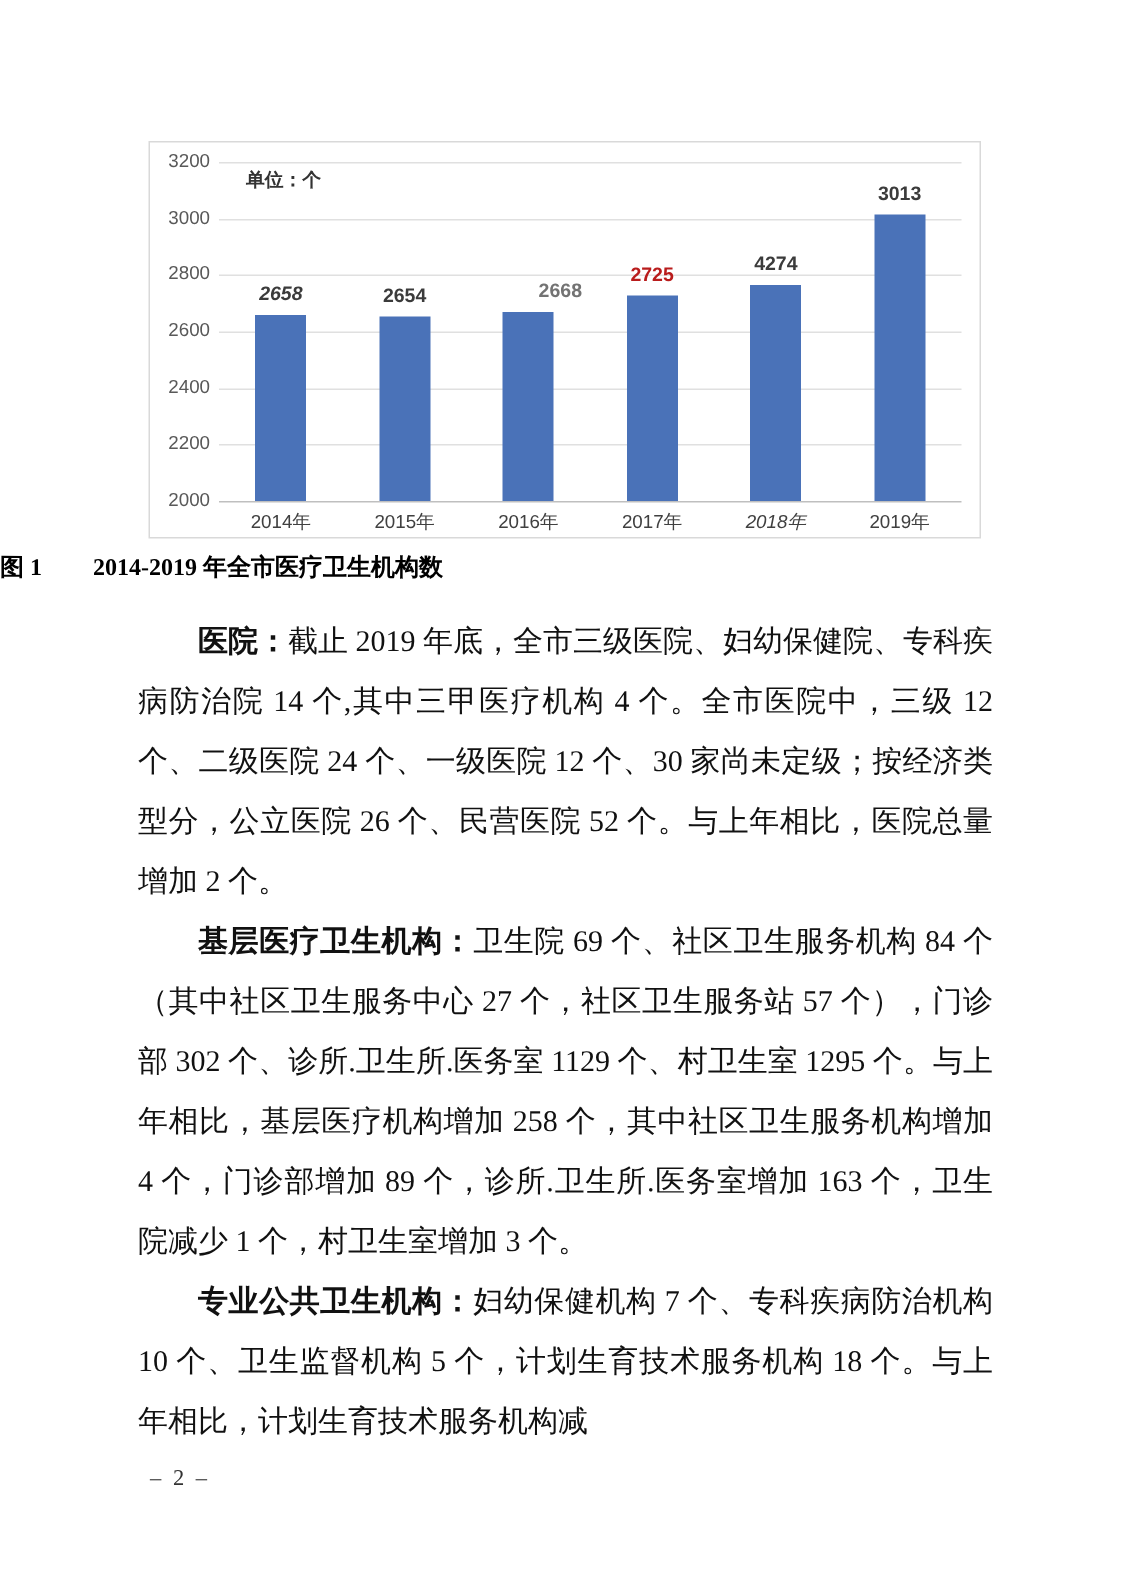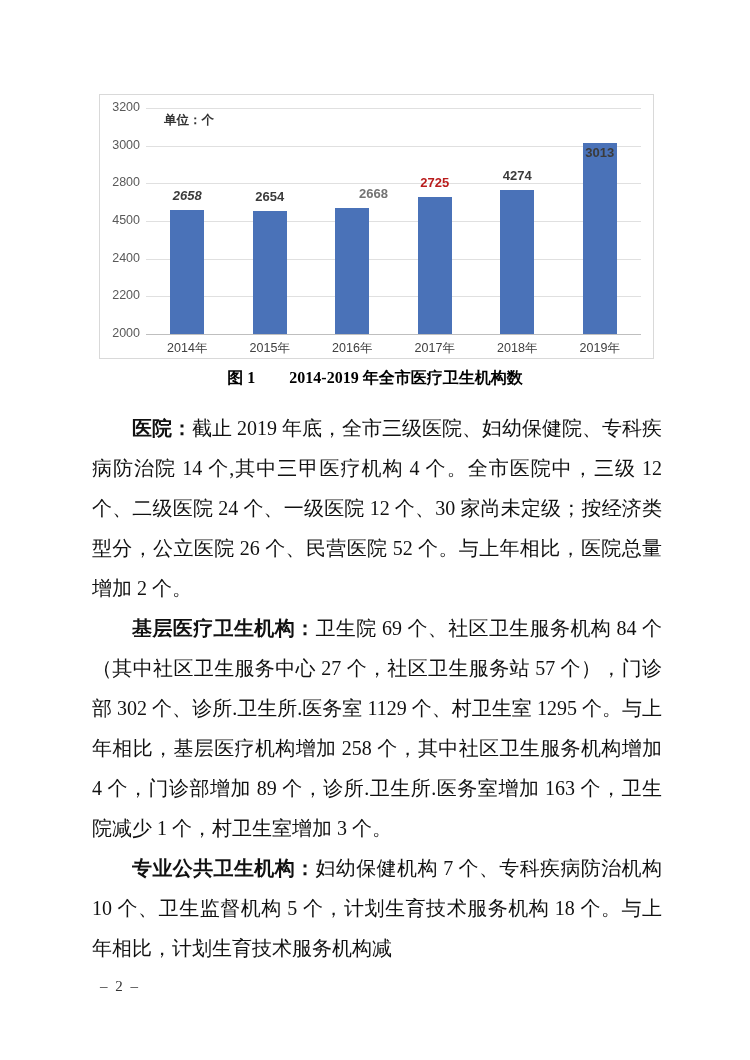--- a/index.html
+++ b/index.html
@@ -80,21 +80,21 @@
     font-size: 12.5px;
     color: #404040;
   }
 
   
   .caption {
     position: absolute;
     left: 0;
     top: 368px;
     width: 750px;
-    text-align: center;
+    text-align: left;
     font-size: 16px;
     font-weight: bold;
     color: #000000;
   }
   .caption-gap { display: inline-block; width: 34px; }
 
   
   .body-text {
     position: absolute;
     left: 92px;
@@ -130,44 +130,44 @@
   <div class="chart-box">
     <div class="unit-label">单位：个</div>
     <div class="plot">
         <div class="gridline" style="top: 0px; background: rgb(224, 224, 224);"></div>
         <div class="ytick" style="left: -44px; top: -8px; color: rgb(89, 89, 89);">3200</div>
         <div class="gridline" style="top: 37.6667px; background: rgb(224, 224, 224);"></div>
         <div class="ytick" style="left: -44px; top: 29.6667px; color: rgb(89, 89, 89);">3000</div>
         <div class="gridline" style="top: 75.3333px; background: rgb(224, 224, 224);"></div>
         <div class="ytick" style="left: -44px; top: 67.3333px; color: rgb(89, 89, 89);">2800</div>
         <div class="gridline" style="top: 113px; background: rgb(224, 224, 224);"></div>
-        <div class="ytick" style="left: -44px; top: 105px; color: rgb(89, 89, 89);">4500</div>
+        <div class="ytick" style="left: -44px; top: 105px; color: rgb(89, 89, 89);">2600</div>
         <div class="gridline" style="top: 150.667px; background: rgb(224, 224, 224);"></div>
         <div class="ytick" style="left: -44px; top: 142.667px; color: rgb(89, 89, 89);">2400</div>
         <div class="gridline" style="top: 188.333px; background: rgb(224, 224, 224);"></div>
         <div class="ytick" style="left: -44px; top: 180.333px; color: rgb(89, 89, 89);">2200</div>
         <div class="axisline" style="top: 226px;"></div>
         <div class="ytick" style="left: -44px; top: 218px; color: rgb(89, 89, 89);">2000</div>
         <div class="bar" style="left: 24.25px; width: 34px; height: 123.923px; background: rgb(74, 114, 184);"></div>
         <div class="bar-value" style="left: 1.25px; top: 80.0767px; color: rgb(59, 59, 59); font-style: italic;">2658</div>
         <div class="xlabel" style="left: -3.75px; top: 232px;">2014年</div>
         <div class="bar" style="left: 106.75px; width: 34px; height: 123.17px; background: rgb(74, 114, 184);"></div>
         <div class="bar-value" style="left: 83.75px; top: 80.83px; color: rgb(59, 59, 59);">2654</div>
         <div class="xlabel" style="left: 78.75px; top: 232px;">2015年</div>
         <div class="bar" style="left: 189.25px; width: 34px; height: 125.807px; background: rgb(74, 114, 184);"></div>
         <div class="bar-value" style="left: 162px; top: 78.1933px; color: #737373; text-align: right;">2668</div>
         <div class="xlabel" style="left: 161.25px; top: 232px;">2016年</div>
         <div class="bar" style="left: 271.75px; width: 34px; height: 136.542px; background: rgb(74, 114, 184);"></div>
         <div class="bar-value" style="left: 248.75px; top: 67.4583px; color: #b91c1c;">2725</div>
         <div class="xlabel" style="left: 243.75px; top: 232px;">2017年</div>
         <div class="bar" style="left: 354.25px; width: 34px; height: 143.887px; background: rgb(74, 114, 184);"></div>
         <div class="bar-value" style="left: 331.25px; top: 60.1133px; color: rgb(59, 59, 59);">4274</div>
-        <div class="xlabel" style="left: 326.25px; top: 232px;">2018年</div>
+        <div class="xlabel" style="left: 326.25px; top: 232px; font-style: italic;">2018年</div>
         <div class="bar" style="left: 436.75px; width: 34px; height: 190.782px; background: rgb(74, 114, 184);"></div>
-        <div class="bar-value" style="left: 413.75px; top: 13.2183px; color: rgb(59, 59, 59); margin-top: 24px;">3013</div>
+        <div class="bar-value" style="left: 413.75px; top: 13.2183px; color: rgb(59, 59, 59);">3013</div>
         <div class="xlabel" style="left: 408.75px; top: 232px;">2019年</div>
       </div>
   </div>
 
   <div class="caption">
     <span>图 1</span><span class="caption-gap"></span><span>2014-2019 年全市医疗卫生机构数</span>
   </div>
 
   <div class="body-text">
     <p><span class="lead">医院：</span><span>截止 2019 年底，全市三级医院、妇幼保健院、专科疾病防治院 14 个,其中三甲医疗机构 4 个。全市医院中，三级 12 个、二级医院 24 个、一级医院 12 个、30 家尚未定级；按经济类型分，公立医院 26 个、民营医院 52 个。与上年相比，医院总量增加 2 个。</span></p>

